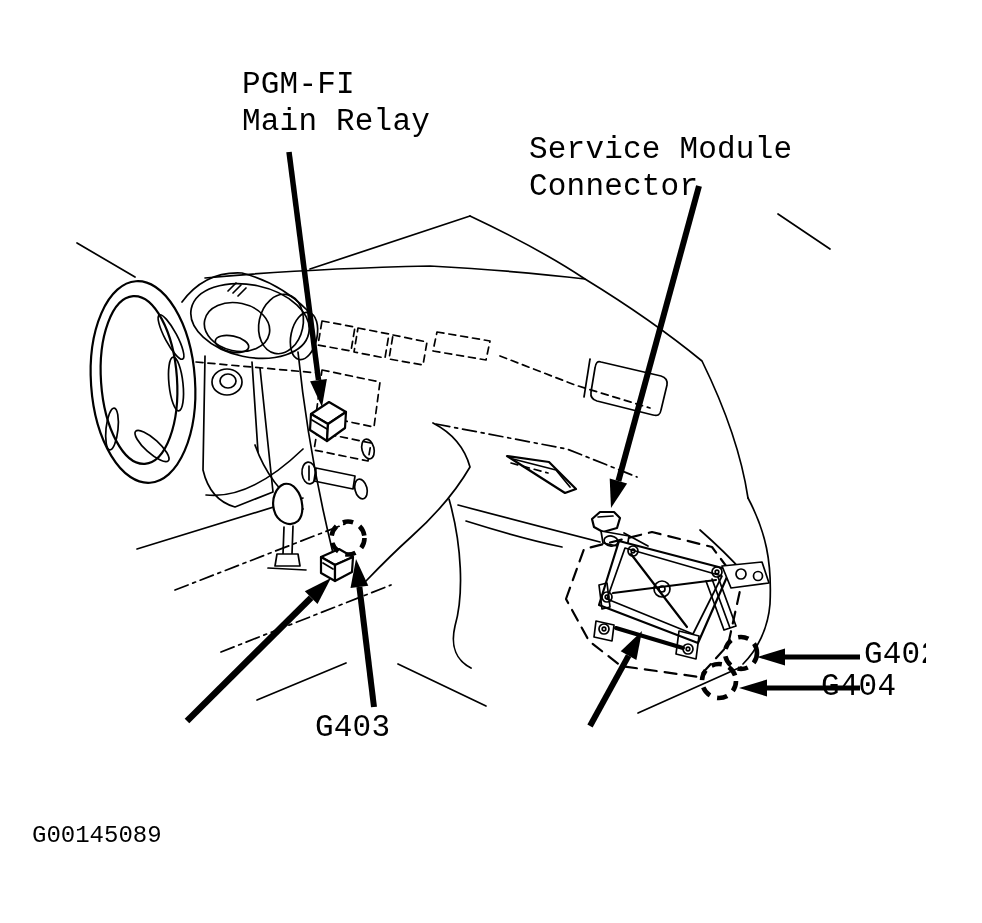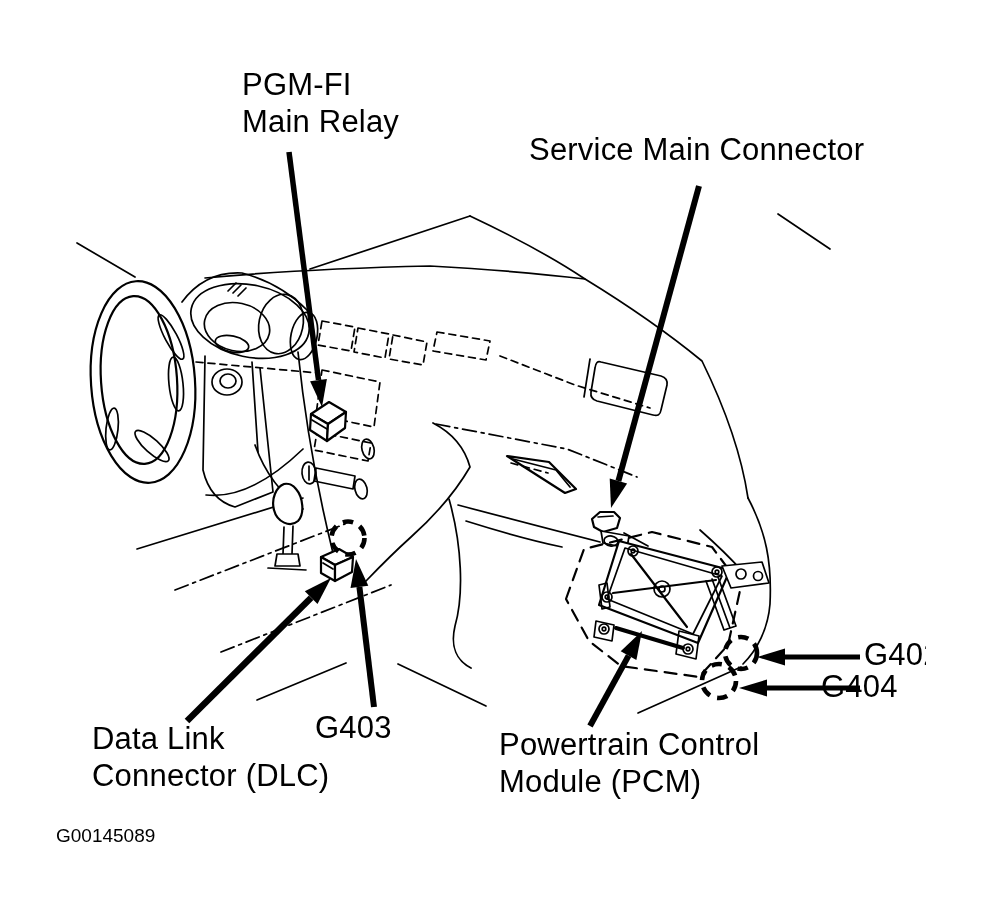--- a/index.html
+++ b/index.html
@@ -1,39 +1,38 @@
 <!DOCTYPE html>
 <html style="--line: #000000;"><head>
 <meta charset="utf-8">
 <style>
   :root { --line: #000000; }
   html,body { margin:0; padding:0; background:#ffffff; }
   #stage {
     position: relative;
     width: 926px; height: 923px;
     background: #ffffff;
-    font-family: Liberation Sans, sans-serif;
+    font-family: Liberation Mono, monospace;
     color: var(--line);
     overflow: hidden;
   }
   #art { position:absolute; left:0; top:0; width:982px; height:923px; }
   .callout {
     position: absolute;
     font-size: 31px;
     line-height: 37px;
     white-space: pre-line;
     color: var(--line);
     letter-spacing: 0.2px;
   }
   .figcode {
     position: absolute;
-    font-size: 19px;
+    font-size: 24px;
     line-height: 28px;
     color: var(--line);
-    margin-left: 24px;
   }
   
   .s  { stroke: var(--line); fill: none; stroke-width: 1.7; stroke-linecap: round; stroke-linejoin: round; }
   .s2 { stroke: var(--line); fill: none; stroke-width: 2.2; stroke-linecap: round; stroke-linejoin: round; }
   .wfill  { fill:#ffffff; }
   .dash    { stroke-dasharray: 7 5; }
   .dashdot { stroke-dasharray: 14 5 3 5; }
   .circ    { stroke: var(--line); fill:none; stroke-width:4.6; stroke-dasharray: 10.5 7.5; }
   .aline   { stroke: var(--line); fill:none; }
   .ahead   { fill: var(--line); stroke:none; }
@@ -219,23 +218,19 @@
       </g>
       <g>
         <path class="aline" stroke-width="5" d="M860,688 L767,688"></path>
         <polygon class="ahead" points="739,688 767,679.5 767,696.5"></polygon>
       </g>
     </g>
   </svg>
 
   <div class="callout" style="left:242px; top:66px;">PGM-FI
 Main Relay</div>
-  <div class="callout" style="left:529px; top:131px;">Service Main Connector</div>
-  <div class="callout" style="left:92px;  top:720px;">Data Link
-Connector (DLC)</div>
+  <div class="callout" style="left:529px; top:131px;">Service Module Connector</div>
   <div class="callout" style="left:315px; top:709px;">G403</div>
-  <div class="callout" style="left:499px; top:726px;">Powertrain Control
-Module (PCM)</div>
   <div class="callout" style="left:864px; top:636px;">G402</div>
   <div class="callout" style="left:821px; top:668px;">G404</div>
 
   <div class="figcode" style="left:32px; top:822px;">G00145089</div>
 </div>
 
 </body></html>

